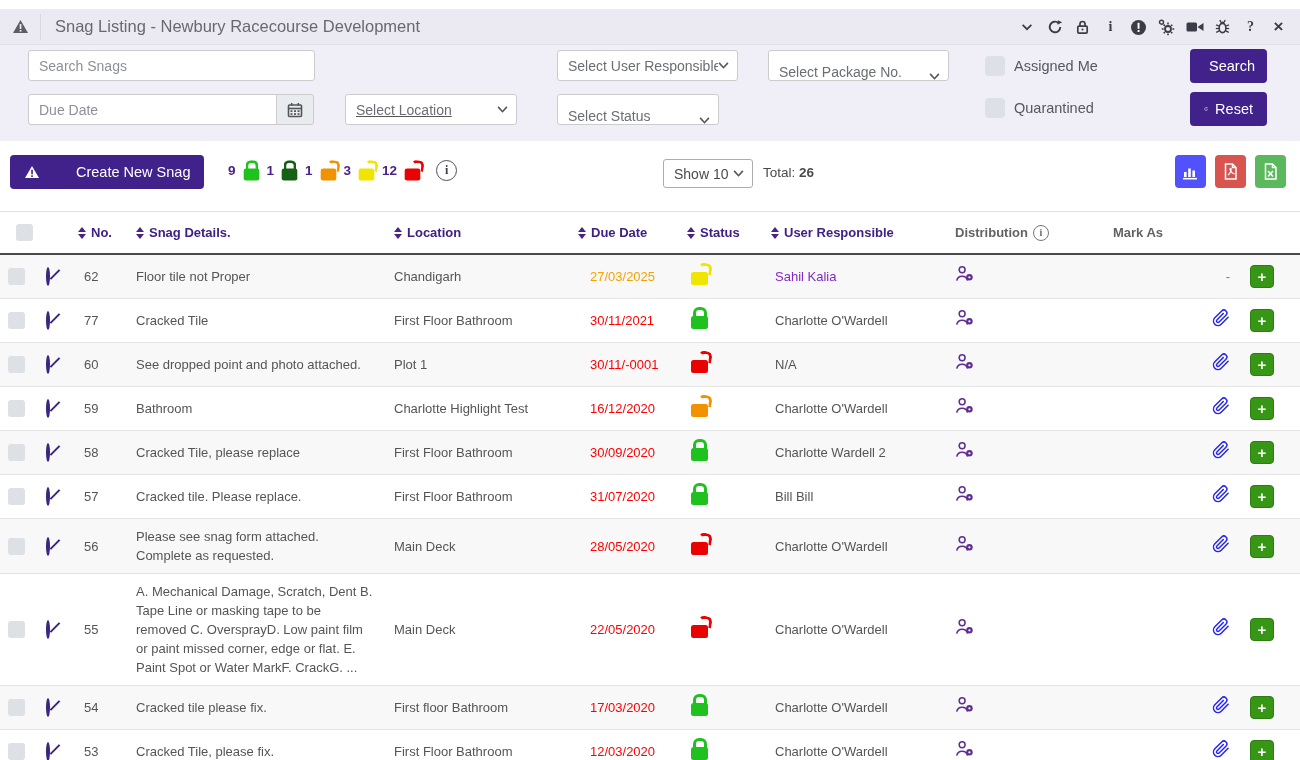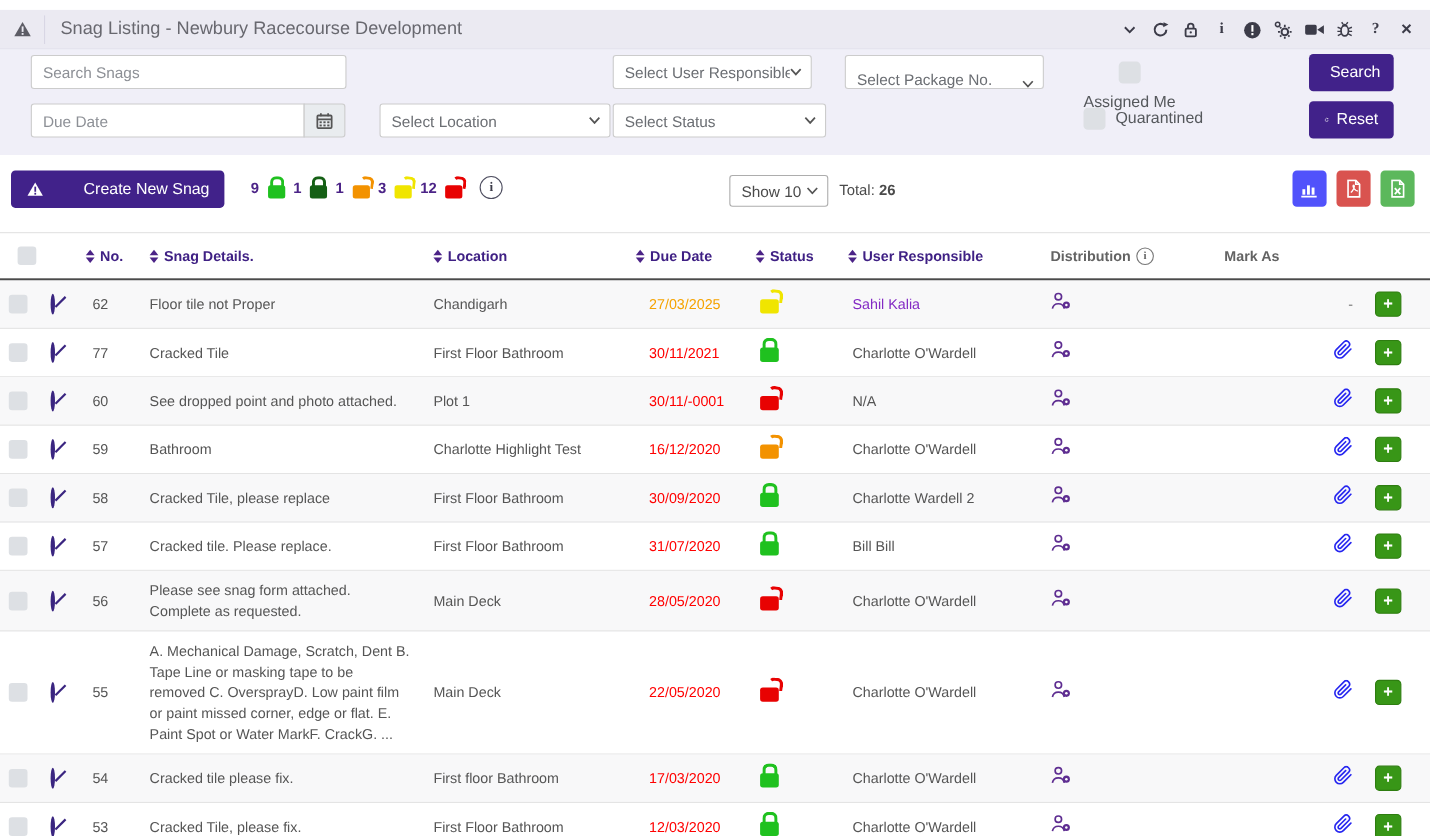--- a/index.html
+++ b/index.html
@@ -200,21 +200,21 @@
 
   <div class="sel" style="left:768px; top:5px; width:181px;align-items:flex-end;">
     <span class="sel-label">Select Package No.</span>
     <span class="sel-chev">
       <svg width="11" height="7" viewBox="0 0 12 8">
           <path d="M1 1 l5 5.5 5-5.5" fill="none" stroke="#555" stroke-width="1.8"></path>
         </svg>
       </span>
   </div>
 
-  <div class="cbrow" style="left:985px; top:11px;flex-direction:column;">
+  <div class="cbrow" style="left:985px; top:11px;">
     <span class="cb"></span>
     <span class="cb-label">Assigned Me</span>
   </div>
 
   <button class="pbtn" style="left:1190px; top:4px; width:77px;">
     <svg width="14" height="14" viewBox="0 0 16 16">
         <circle cx="6.5" cy="6.5" r="4.6" fill="none" stroke="#fff" stroke-width="2"></circle>
         <line x1="10" y1="10" x2="14.6" y2="14.6" stroke="#fff" stroke-width="2.2"></line>
       </svg>
     <span>Search</span>
@@ -231,30 +231,30 @@
           <rect x="3.5" y="8.3" width="2" height="1.7"></rect>
           <rect x="7" y="8.3" width="2" height="1.7"></rect>
           <rect x="10.5" y="8.3" width="2" height="1.7"></rect>
           <rect x="3.5" y="11.2" width="2" height="1.7"></rect>
           <rect x="7" y="11.2" width="2" height="1.7"></rect>
           <rect x="10.5" y="11.2" width="2" height="1.7"></rect>
         </g>
       </svg>
   </span>
 
-  <div class="sel" style="left:345px; top:49px; width:210px;">
+  <div class="sel" style="left:345px; top:49px; width:172px;text-decoration:underline;">
     <span class="sel-label">Select Location</span>
     <span class="sel-chev">
       <svg width="11" height="7" viewBox="0 0 12 8">
           <path d="M1 1 l5 5.5 5-5.5" fill="none" stroke="#555" stroke-width="1.8"></path>
         </svg>
       </span>
   </div>
 
-  <div class="sel" style="left:557px; top:49px; width:194px;">
+  <div class="sel" style="left:557px; top:49px; width:162px;align-items:flex-end;">
     <span class="sel-label">Select Status</span>
     <span class="sel-chev">
       <svg width="11" height="7" viewBox="0 0 12 8">
           <path d="M1 1 l5 5.5 5-5.5" fill="none" stroke="#555" stroke-width="1.8"></path>
         </svg>
       </span>
   </div>
 
   <div class="cbrow" style="left:985px; top:53px;">
     <span class="cb"></span>

